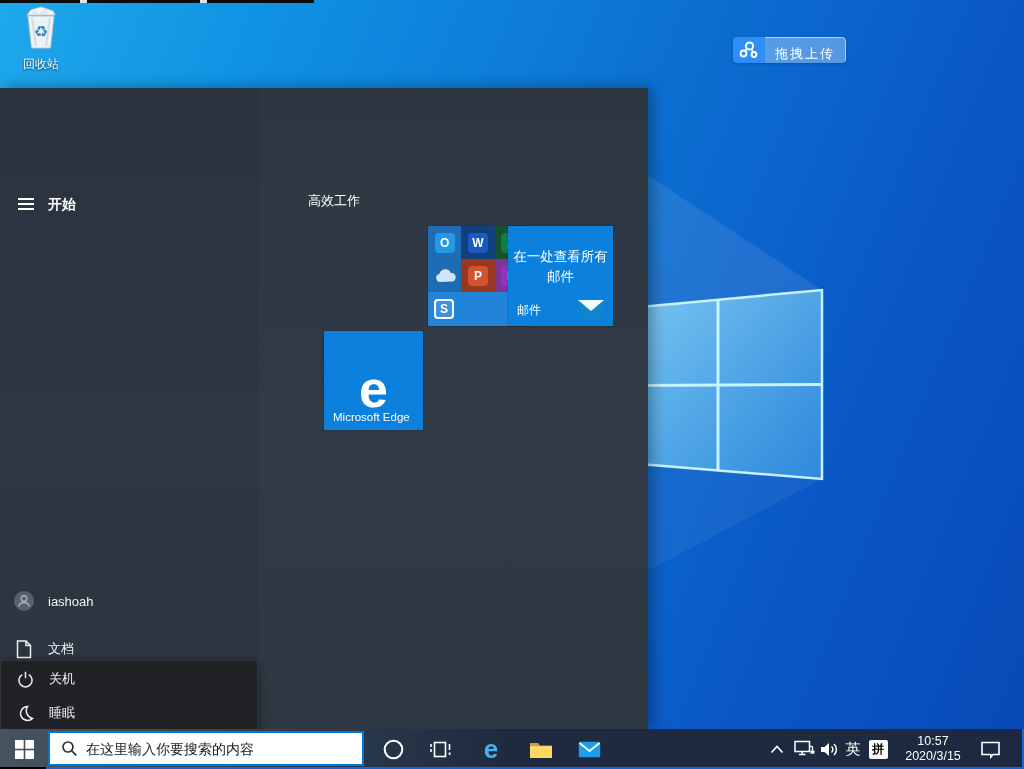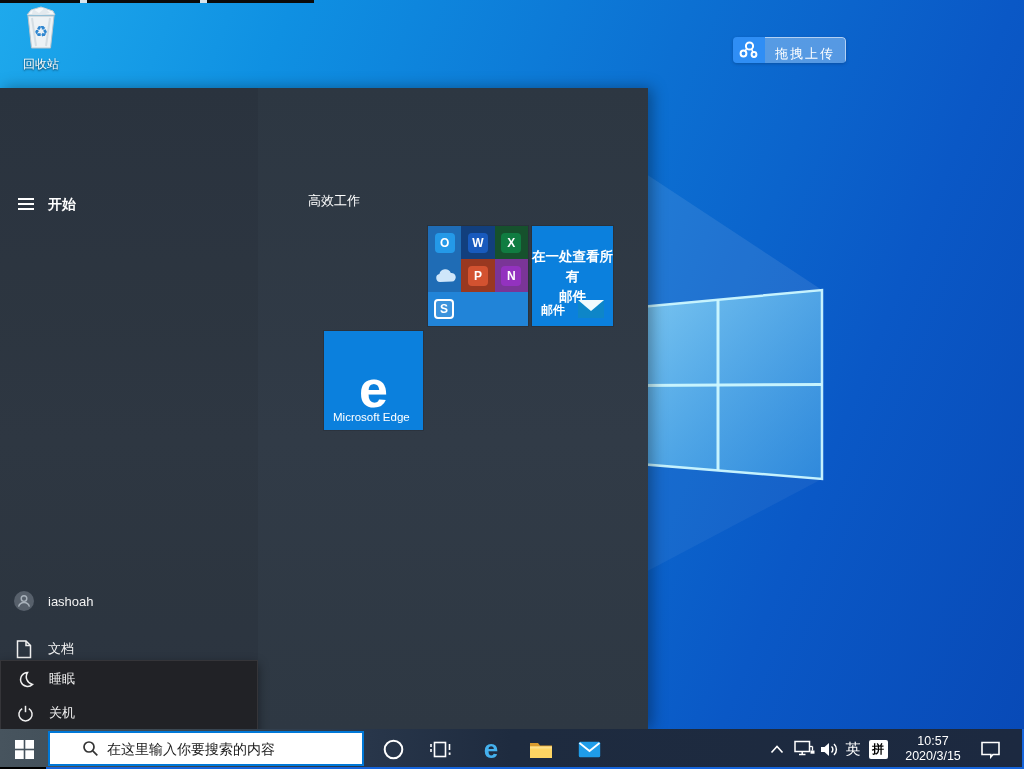--- a/index.html
+++ b/index.html
@@ -39,21 +39,21 @@
   .hamburger .bars div { height:2px; background:#fff; margin:3px 0; }
   .sm-title { position:absolute; left:48px; top:108px; font-size:14px; font-weight:bold; color:#fff; }
 
   .group-title { position:absolute; left:308px; top:104px; font-size:13px; color:#fff; }
 
   .tile { position:absolute; color:#fff; box-shadow:0 0 0 1px rgba(0,0,0,.12); }
   .tile .tile-label { position:absolute; left:9px; bottom:7px; font-size:11.5px; }
   .tile-office { left:324px; top:138px; width:99px; height:100px; background:#4c4c4c; }
   .tile-grid   { left:428px; top:138px; width:100px; height:100px; display:grid;
                  grid-template-columns:1fr 1fr 1fr; grid-template-rows:33px 33px 34px; }
-  .tile-mail   { left:532px; top:138px; width:81px; height:100px; background:#0b80dd;font-weight:bold; }
+  .tile-mail   { left:508px; top:138px; width:105px; height:100px; background:#0b80dd; }
   .tile-edge   { left:324px; top:243px; width:99px; height:99px; background:#0b80dd; }
   .tile-photos { left:428px; top:243px; width:100px; height:99px; background:#0b80dd; }
 
   .office-logo { position:absolute; left:28px; top:22px; }
 
   .mini { display:flex; align-items:center; justify-content:center; }
   .mini .badge { width:20px; height:20px; border-radius:4px; display:flex; align-items:center;
     justify-content:center; font-size:12px; font-weight:bold; color:#fff; }
   .m-outlook { background:#1f6cb5; } .m-word { background:#123f7d; } .m-excel { background:#16512d; }
   .m-onedrive { background:#1f6cb5; } .m-ppt { background:#993820; } .m-onenote { background:#7a3597; }
@@ -82,21 +82,21 @@
   .fly-item { position:relative; height:32px; margin-top:2px; display:flex; align-items:center; color:#f2f2f2; }
   .fly-item .ric { width:20px; margin-left:14px; display:flex; justify-content:center; }
   .fly-item .rlab { margin-left:14px; font-size:13px; }
 
   
   .taskbar { position:absolute; left:0; top:729px; width:1024px; height:40px;
     background:linear-gradient(90deg,#47545e 0%,#3c4953 16%,#28364a 36%,#1e2b3f 50%,#1c2940 100%); }
   .tb-item { position:absolute; top:0; height:40px; display:flex; align-items:center; justify-content:center; }
 
   .searchbox { position:absolute; left:48px; top:2px; width:316px; height:35px; background:#fff;
-    border:2px solid #0078d7; display:flex; align-items:center;padding-left:21px; }
+    border:2px solid #0078d7; display:flex; align-items:center; }
   .searchbox input { flex:1; border:none; outline:none; background:transparent; font-size:14px;
     color:#111; font-family:inherit; margin-left:8px; }
   .searchbox input::placeholder { color:#1a1a1a; opacity:1; }
   .search-ic { margin-left:11px; }
 
   .tb-text { color:#fff; font-size:15px; }
   .ime-box { width:19px; height:19px; background:#fff; border-radius:2px; color:#000;
     font-size:12px; font-weight:bold; display:flex; align-items:center; justify-content:center; }
   .clock { position:absolute; left:897px; top:0; width:72px; height:40px; display:flex; flex-direction:column;
     align-items:center; justify-content:center; color:#fff; font-size:12.5px; line-height:15px; }
@@ -236,33 +236,33 @@
           <path d="M4.6,15.6 a5.6,5.6 0 0 1 10.8,0" fill="none" stroke="#a8b1ba" stroke-width="1.4"></path>
         </svg>
       </span>
       <span class="rlab">iashoah</span>
     </div>
 
     <div class="power-flyout">
       <div class="fly-item">
         <span class="ric">
           <svg width="17" height="17" viewBox="0 0 17 17">
-            <path d="M10.5,1.5 a7,7 0 1 0 5,12 a8,8 0 0 1 -5,-12 z" fill="none" stroke="#f0f0f0" stroke-width="1.5"></path>
-          </svg>
-        </span>
-        <span class="rlab">睡眠</span>
-      </div>
-      <div class="fly-item">
-        <span class="ric">
-          <svg width="17" height="17" viewBox="0 0 17 17">
             <path d="M5.2,3.6 a6.6,6.6 0 1 0 6.6,0" fill="none" stroke="#f0f0f0" stroke-width="1.5"></path>
             <line x1="8.5" y1="0.8" x2="8.5" y2="7.2" stroke="#f0f0f0" stroke-width="1.5"></line>
           </svg>
         </span>
         <span class="rlab">关机</span>
+      </div>
+      <div class="fly-item">
+        <span class="ric">
+          <svg width="17" height="17" viewBox="0 0 17 17">
+            <path d="M10.5,1.5 a7,7 0 1 0 5,12 a8,8 0 0 1 -5,-12 z" fill="none" stroke="#f0f0f0" stroke-width="1.5"></path>
+          </svg>
+        </span>
+        <span class="rlab">睡眠</span>
       </div>
       <div class="fly-item">
         <span class="ric">
           <svg width="17" height="17" viewBox="0 0 17 17">
             <path d="M14.8,8.5 a6.3,6.3 0 1 1 -2.5,-5" fill="none" stroke="#f0f0f0" stroke-width="1.5"></path>
             <polygon points="12.6,0.6 13.2,4.6 9.4,3.4" fill="#f0f0f0"></polygon>
           </svg>
         </span>
         <span class="rlab">重启</span>
       </div>

